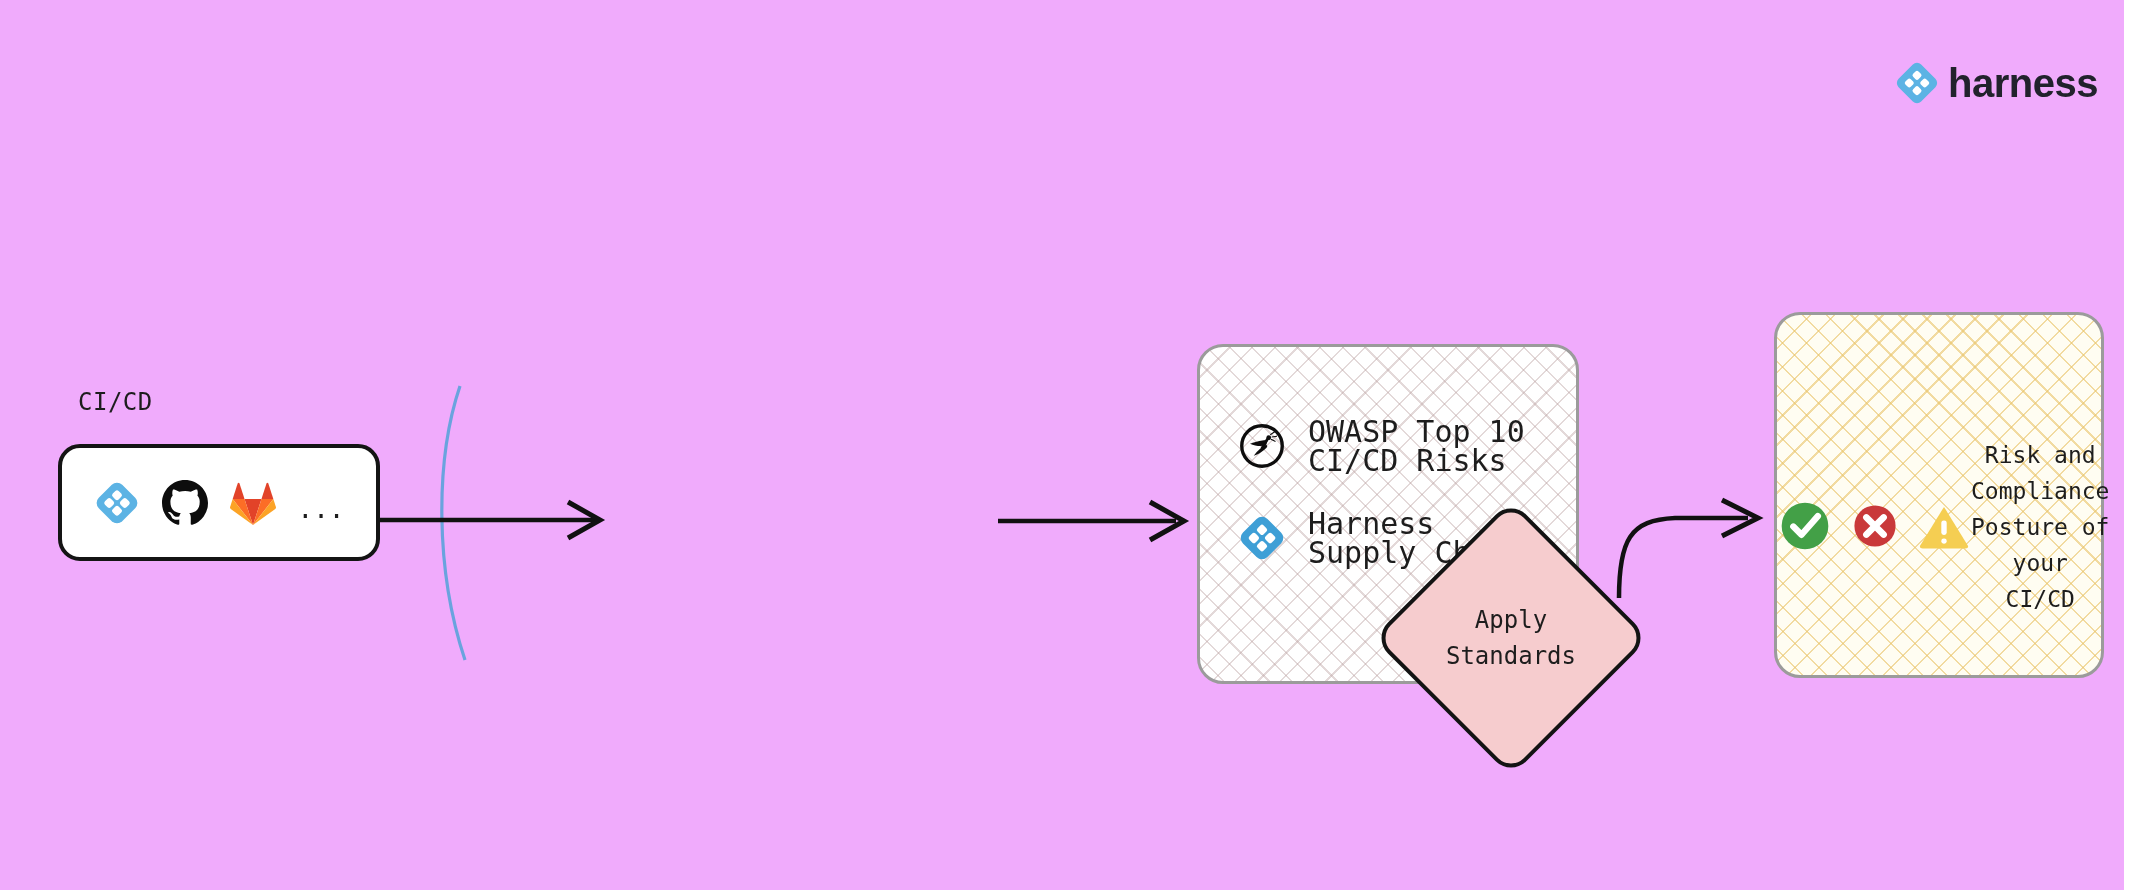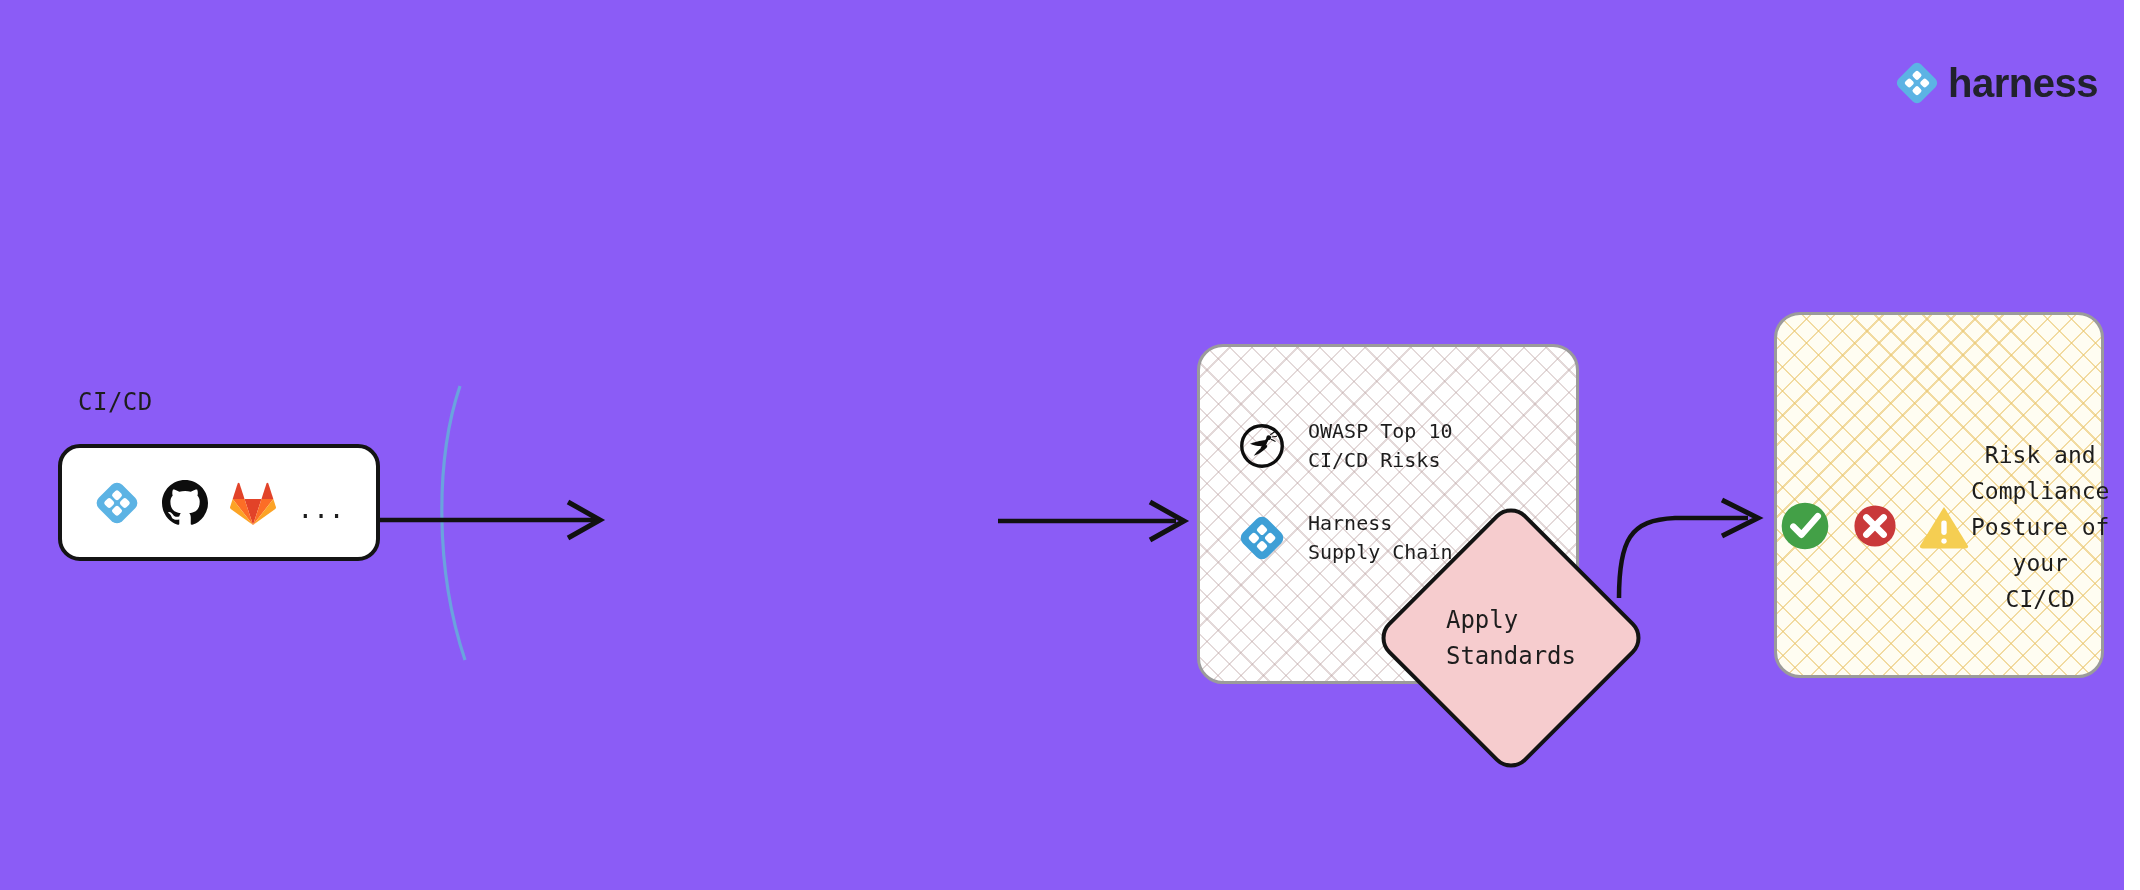--- a/index.html
+++ b/index.html
@@ -7,21 +7,21 @@
     padding: 0;
     background: #ffffff;
   }
   body {
     font-family: "DejaVu Sans Mono", monospace;
   }
   #canvas {
     position: relative;
     width: 2124px;
     height: 890px;
-    background: #8b5cf6;
+    background: #f0abfc;
     overflow: hidden;
   }
   .abs { position: absolute; }
 
   
   #harness-logo {
     left: 1896px;
     top: 62px;
     display: flex;
     align-items: center;
@@ -127,21 +127,21 @@
       repeating-linear-gradient(-45deg, rgba(186,160,160,.40) 0 1.6px, transparent 1.6px 16px);
     padding: 70px 0 0 38px;
   }
   .std-row {
     display: flex;
     align-items: center;
     gap: 22px;
     margin-bottom: 34px;
   }
   .std-text {
-    font-size: 20px;
+    font-size: 30px;
     line-height: 29px;
     color: #1d1d1d;
     white-space: pre-line;
   }
 
   
   #apply-standards-diamond {
     left: 1413px;
     top: 540px;
     width: 196px;
@@ -153,20 +153,21 @@
     box-sizing: border-box;
   }
   #apply-standards-text {
     left: 1413px;
     top: 540px;
     width: 196px;
     height: 196px;
     display: flex;
     align-items: center;
     justify-content: center;
+    text-align: center;
     font-size: 24px;
     line-height: 36px;
     color: #1d1d1d;
     white-space: pre-line;
   }
 
   
   #outcome-panel {
     left: 1774px;
     top: 312px;

